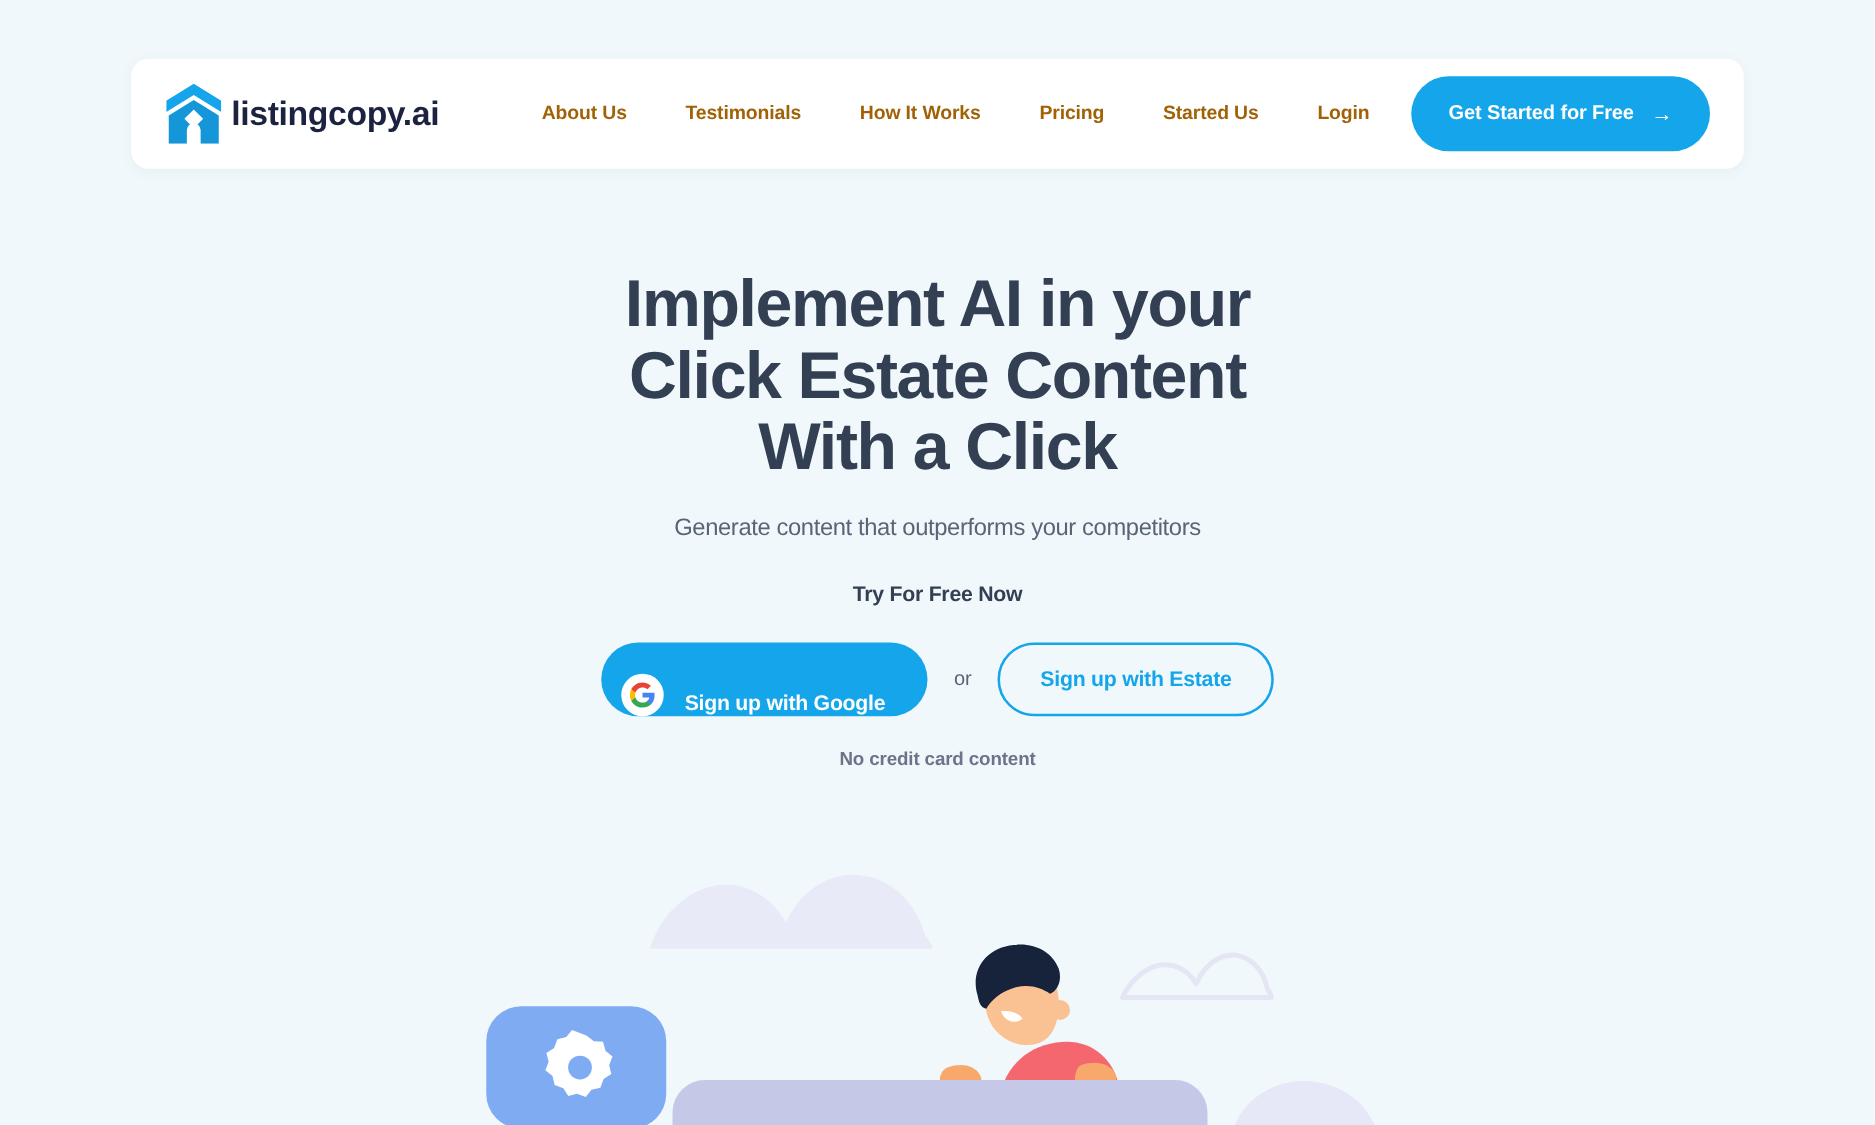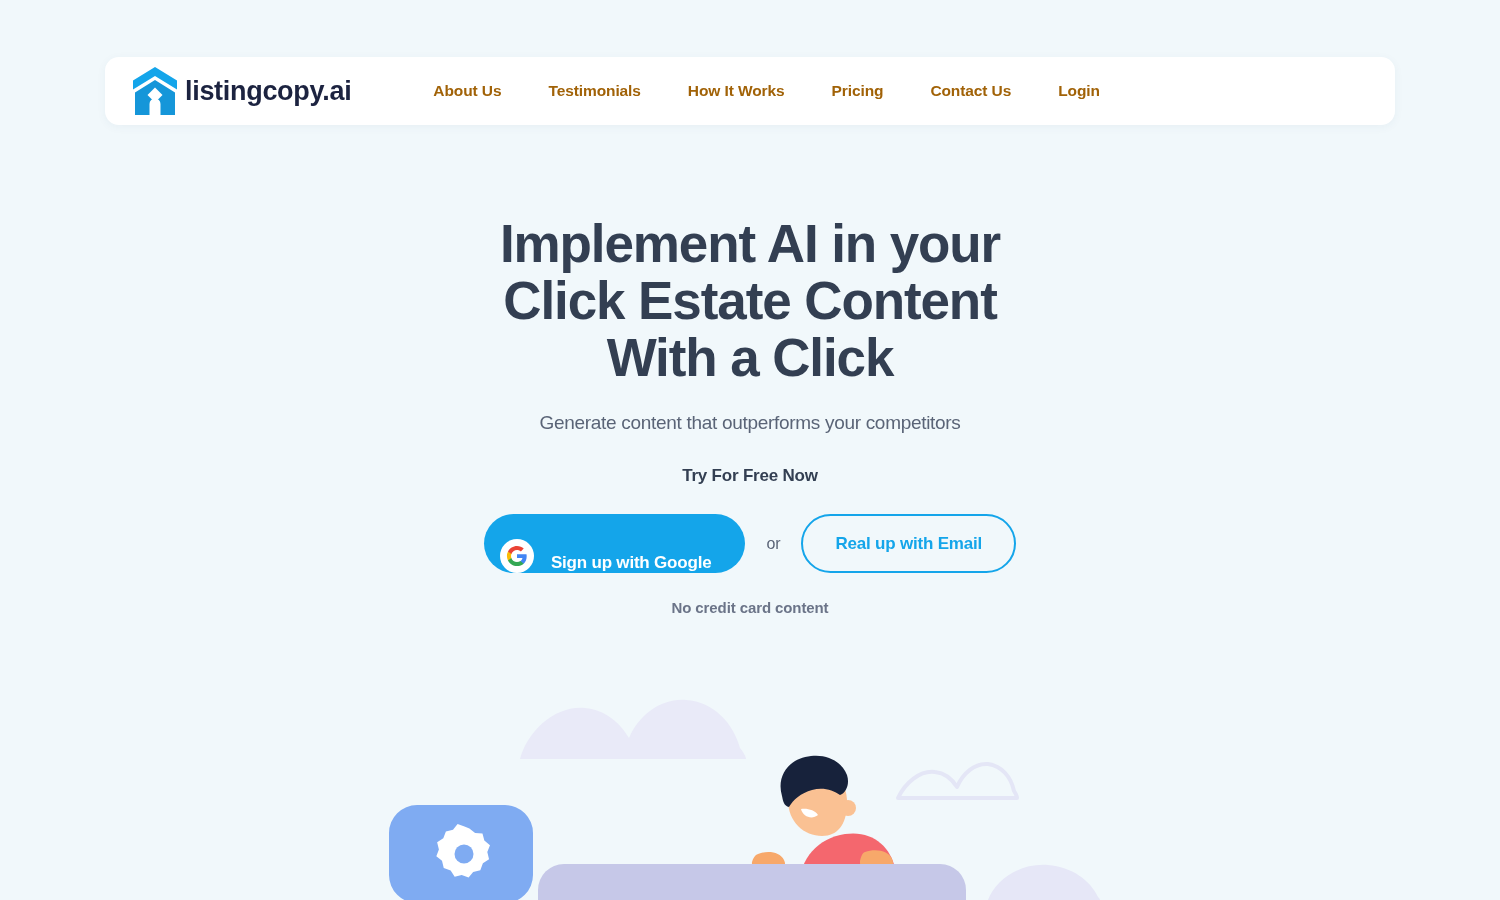--- a/index.html
+++ b/index.html
@@ -19,24 +19,24 @@
     position: relative;
     width: 1500px;
     height: 900px;
     background: #f1f8fb;
     overflow: hidden;
   }
 
   
   .header-wrap {
     position: absolute;
-    top: 57px;
+    top: 47px;
     left: 105px;
     width: 1290px;
-    height: 68px;
+    height: 88px;
   }
   .header-card {
     width: 100%;
     height: 100%;
     background: #ffffff;
     border-radius: 14px;
     box-shadow: 0 2px 10px rgba(40, 70, 110, 0.05);
     display: flex;
     align-items: center;
     padding: 0 0 0 28px;
@@ -243,24 +243,28 @@
           </svg>
         </span>
         <span class="brand-name">listingcopy.ai</span>
       </div>
 
       <nav class="nav">
         <div class="nav-item">About Us</div>
         <div class="nav-item">Testimonials</div>
         <div class="nav-item">How It Works</div>
         <div class="nav-item">Pricing</div>
-        <div class="nav-item">Contact Us</div>
+        <div class="nav-item">Started Us</div>
         <div class="nav-item last">Login</div>
       </nav>
 
+      <button class="cta-header">
+        <span>Get Started for Free</span>
+        <span class="arrow">→</span>
+      </button>
 
     </div>
   </div>
 
   <div class="hero">
 
     <h1 class="headline">
       <span class="ln">Implement AI in your</span>
       <span class="ln">Click Estate Content</span>
       <span class="ln">With a Click</span>
@@ -280,21 +284,21 @@
             <path fill="#FBBC05" d="M11.69 28.18c-.44-1.32-.69-2.73-.69-4.18s.25-2.86.69-4.18v-5.7H4.34A21.99 21.99 0 0 0 2 24c0 3.55.85 6.91 2.34 9.88l7.35-5.7z"></path>
             <path fill="#EA4335" d="M24 10.75c3.23 0 6.13 1.11 8.41 3.29l6.31-6.31C34.91 4.18 29.93 2 24 2 15.4 2 7.96 6.93 4.34 14.12l7.35 5.7c1.73-5.2 6.58-9.07 12.31-9.07z"></path>
           </svg>
         </span>
         <span class="label">Sign up with Google</span>
       </button>
 
       <span class="or-text">or</span>
 
       <button class="btn-email">
-        <span class="label">Real up with Email</span>
+        <span class="label">Sign up with Estate</span>
       </button>
 
     </div>
 
     <div class="no-credit">No credit card content</div>
   </div>
 
   <div class="illustration">
     <svg width="1500" height="240" viewBox="0 0 1500 240" xmlns="http://www.w3.org/2000/svg">
 

